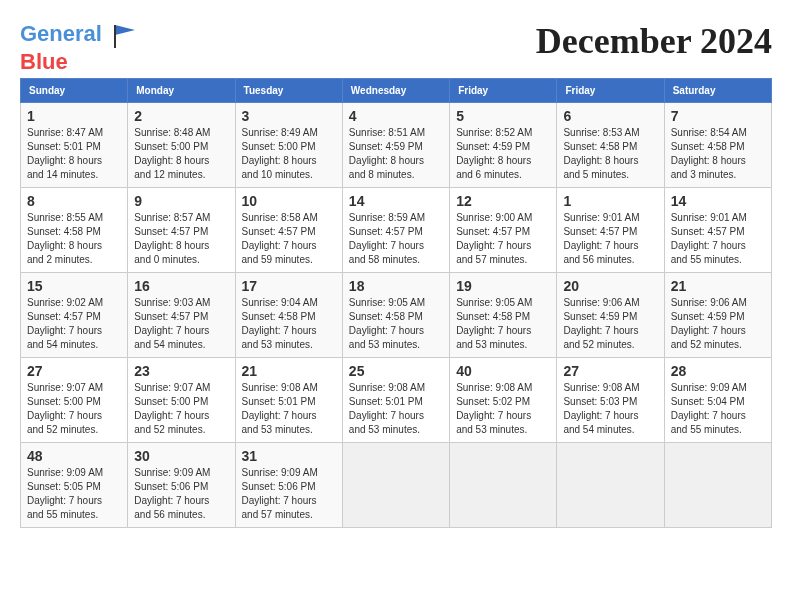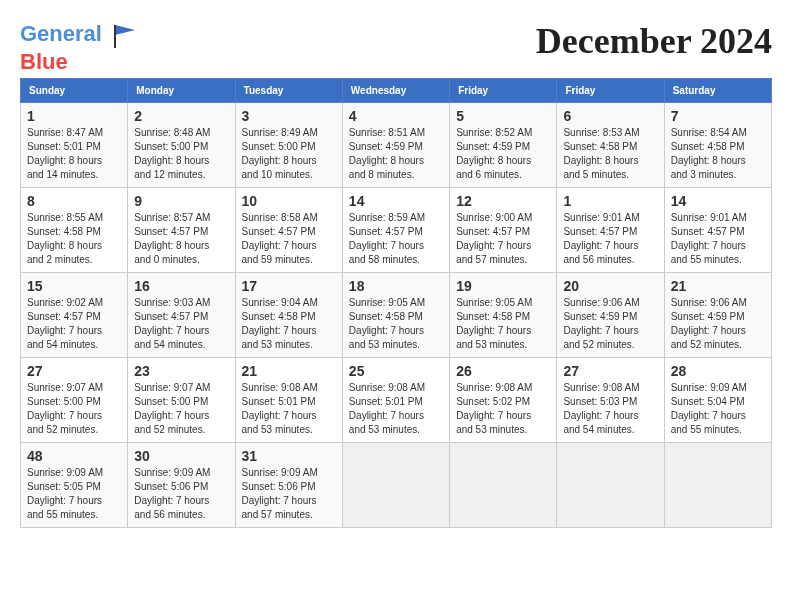--- a/index.html
+++ b/index.html
@@ -223,21 +223,21 @@
         </td>
         <td>
           <span class="day-num">21</span>
         <div class="day-info">Sunrise: 9:08 AM<br>Sunset: 5:01 PM<br>Daylight: 7 hours and 53 minutes.</div>
         </td>
         <td>
           <span class="day-num">25</span>
         <div class="day-info">Sunrise: 9:08 AM<br>Sunset: 5:01 PM<br>Daylight: 7 hours and 53 minutes.</div>
         </td>
         <td>
-          <span class="day-num">26</span>
+          <span class="day-num">40</span>
         <div class="day-info">Sunrise: 9:08 AM<br>Sunset: 5:02 PM<br>Daylight: 7 hours and 53 minutes.</div>
         </td>
         <td>
           <span class="day-num">27</span>
         <div class="day-info">Sunrise: 9:08 AM<br>Sunset: 5:03 PM<br>Daylight: 7 hours and 54 minutes.</div>
         </td>
         <td>
           <span class="day-num">28</span>
         <div class="day-info">Sunrise: 9:09 AM<br>Sunset: 5:04 PM<br>Daylight: 7 hours and 55 minutes.</div>
         </td>

